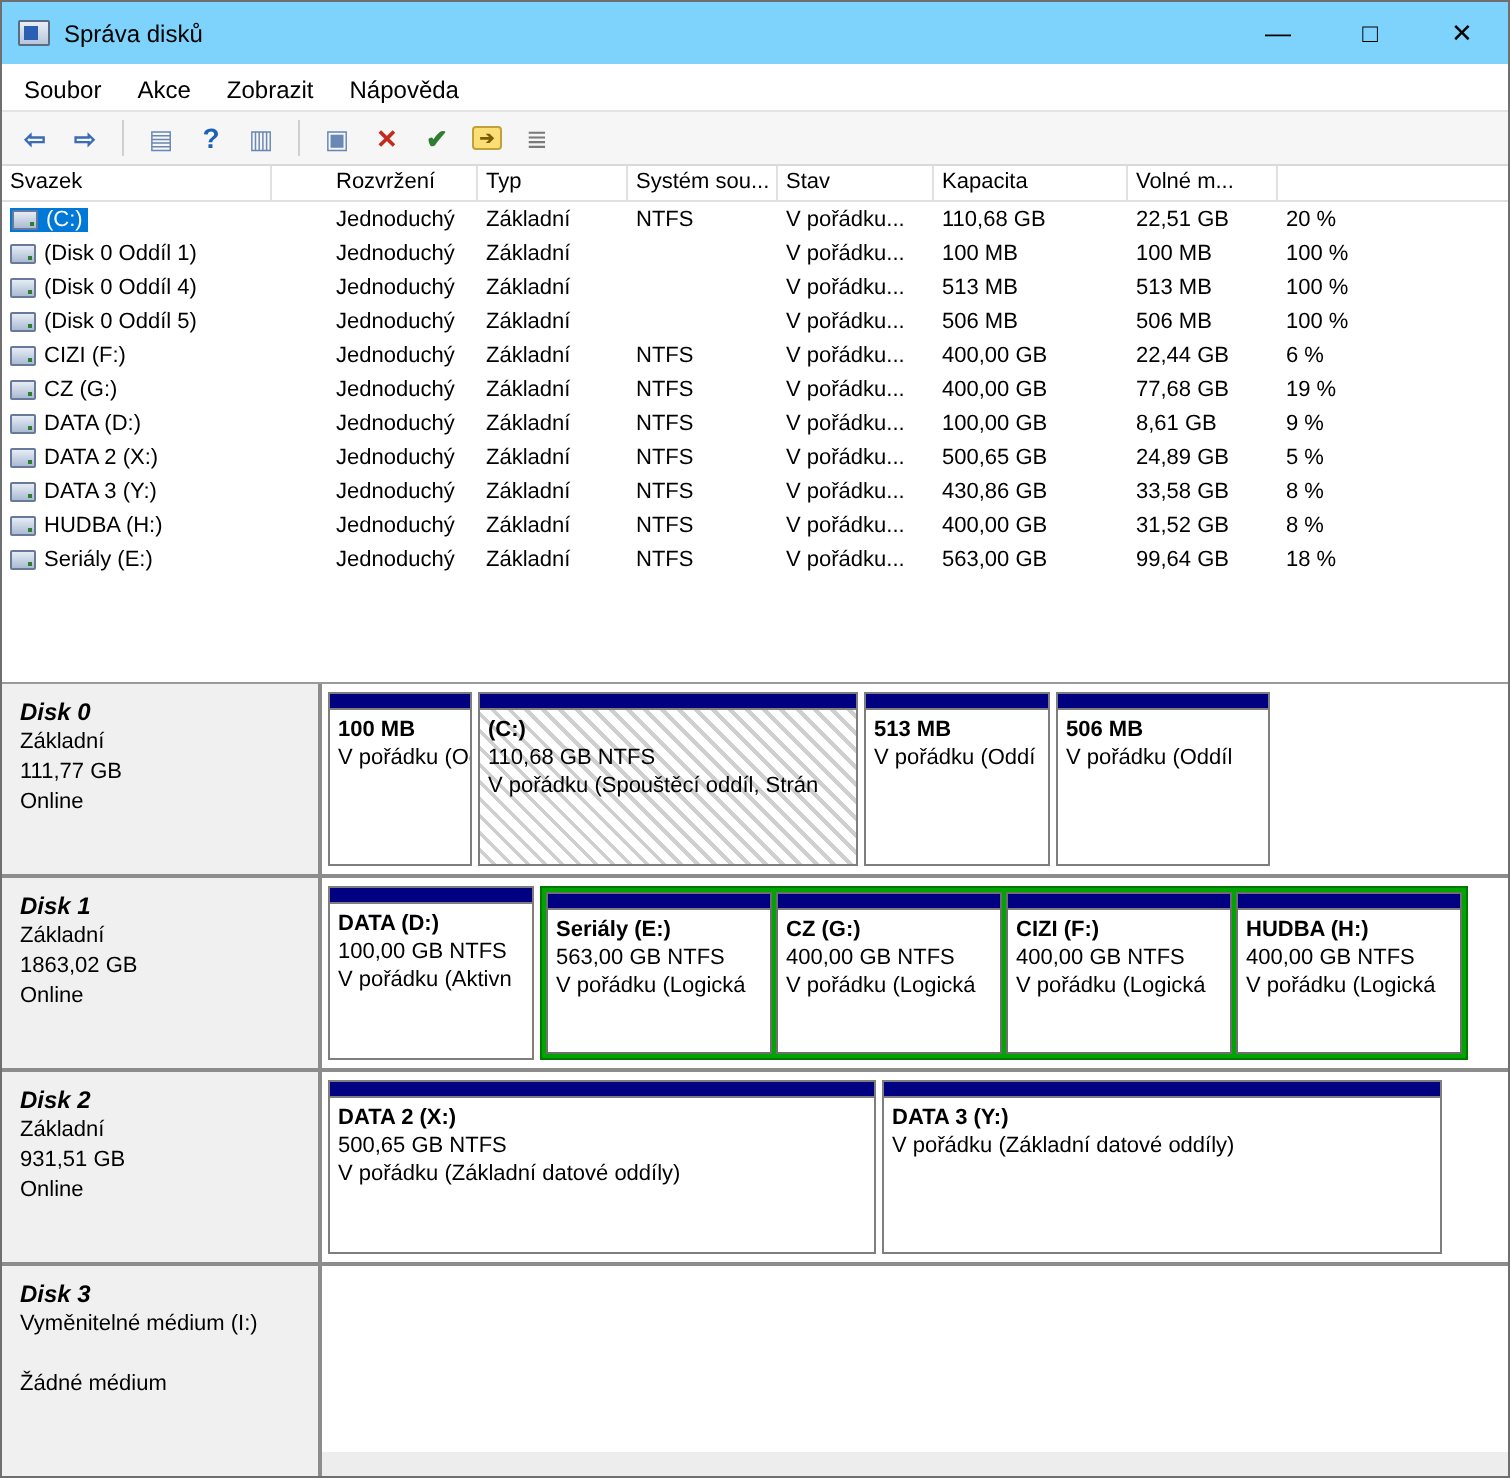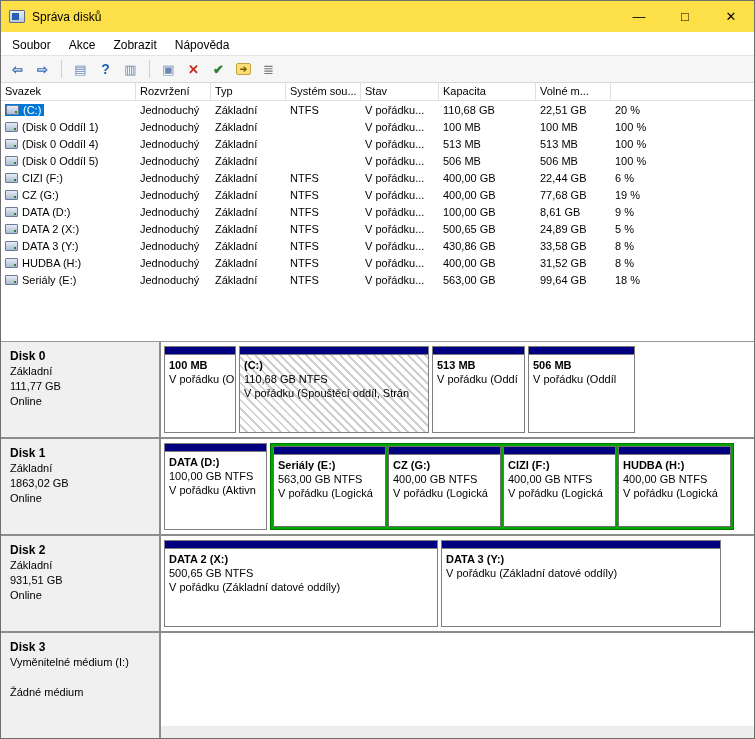--- a/index.html
+++ b/index.html
@@ -1,21 +1,21 @@
 <!DOCTYPE html>
 <html><head>
 <meta charset="utf-8">
 <style>
   * { margin:0; padding:0; box-sizing:border-box; }
   html,body { background:#cfcfcf; }
   body { font-family:"Liberation Sans", sans-serif; }
   .window { width:755px; height:739px; background:#ffffff; border:1px solid #6f6f6f; display:flex; flex-direction:column; overflow:hidden; }
 
   
-  .titlebar { height:31px; flex:0 0 31px; display:flex; align-items:center; padding-left:8px; background:#fde047; }
+  .titlebar { height:31px; flex:0 0 31px; display:flex; align-items:center; padding-left:8px; background:#7dd3fc; }
   .app-icon { width:16px; height:13px; border:1px solid #5a6b84; background:linear-gradient(#e8eef6,#b9c6da); position:relative; border-radius:1px; }
   .app-icon::after { content:""; position:absolute; left:2px; top:2px; width:7px; height:7px; background:#2b5fb4; }
   .title-text { font-size:12px; margin-left:7px; color:#000; }
   .win-controls { margin-left:auto; display:flex; height:100%; }
   .win-btn { width:46px; height:100%; border:none; background:transparent; font-size:13px; color:#000; display:flex; align-items:center; justify-content:center; font-family:"Liberation Sans",sans-serif; }
 
   
   .menubar { height:23px; flex:0 0 23px; display:flex; align-items:flex-end; background:#ffffff; font-size:12px; padding-left:2px; }
   .menu-item { padding:3px 9px; color:#000; }
 
@@ -31,38 +31,38 @@
   .g-help { color:#1c62b9; font-weight:bold; font-size:14px; }
   .g-folder { background:#fbdf76; border:1px solid #c0a23a; width:15px; height:12px; border-radius:2px; font-size:9px; color:#7a5d00; display:flex; align-items:center; justify-content:center; font-weight:bold; }
 
   
   .listview { height:258px; flex:0 0 258px; background:#ffffff; font-size:11px; overflow:hidden; }
   .lv-header { display:flex; height:18px; border-bottom:1px solid #e0e0e0; background:#ffffff; }
   .lv-h { padding:2px 4px; border-right:1px solid #e0e0e0; white-space:nowrap; overflow:hidden; color:#000; }
   .lv-row { display:flex; height:17px; align-items:center; }
   .lv-c { padding:0 4px; white-space:nowrap; overflow:hidden; display:flex; align-items:center; }
   .c0 { width:135px; flex:0 0 135px; }
-  .c1 { width:75px;  flex:0 0 75px; }
+  .c1 { width:75px;  flex:0 0 75px;margin-left:28px; }
   .c2 { width:75px;  flex:0 0 75px; }
   .c3 { width:75px;  flex:0 0 75px; }
   .c4 { width:78px;  flex:0 0 78px; }
   .c5 { width:97px;  flex:0 0 97px; }
   .c6 { width:75px;  flex:0 0 75px; }
   .c7 { flex:1; }
   .drive-icon { display:inline-block; width:13px; height:10px; flex:0 0 13px; background:linear-gradient(#e6ecf5,#aabbd3); border:1px solid #69799a; border-radius:1px; margin-right:4px; position:relative; }
   .drive-icon::after { content:""; position:absolute; right:1px; bottom:1px; width:2px; height:2px; background:#2f7d34; }
   .namewrap { display:flex; align-items:center; overflow:hidden; }
   .sel { background:#0078d7; color:#ffffff; padding:0 3px 0 1px; }
 
   
   .graphical { flex:1; background:#ffffff; border-top:1px solid #9a9a9a; display:flex; flex-direction:column; overflow:hidden; }
   .disk-row { height:97px; flex:0 0 97px; display:flex; border-bottom:2px solid #8c8c8c; }
   .disk-row.last { flex:1; border-bottom:none; }
   .disk-info { width:160px; flex:0 0 160px; background:#f0f0f0; border-right:2px solid #8c8c8c; padding:7px 9px; font-size:11px; line-height:15px; color:#000; }
-  .disk-name { font-weight:bold; font-size:12px; }
+  .disk-name { font-weight:bold; font-size:12px;font-style:italic; }
   .info-line { min-height:15px; }
   .disk-parts { flex:1; display:flex; align-items:stretch; padding:4px 2px 4px 3px; gap:3px; background:#ffffff; overflow:hidden; }
   .part { border:1px solid #7e7e7e; background:#ffffff; display:flex; flex-direction:column; overflow:hidden; flex:0 0 auto; }
   .part-bar { height:8px; flex:0 0 8px; background:#000080; border-bottom:1px solid #7e7e7e; }
   .part-body { flex:1; padding:3px 4px 2px 4px; font-size:11px; line-height:14px; overflow:hidden; white-space:nowrap; color:#000; }
   .part-l1 { font-weight:bold; }
   .hatched .part-body { background:repeating-linear-gradient(45deg,#ffffff 0px,#ffffff 4px,#cfcfcf 4px,#cfcfcf 6px); }
   .extended { background:#00a400; border:1px solid #007800; padding:2px; display:flex; gap:2px; flex:0 0 auto; }
   .extended .part { border-color:#6e6e6e; }
 

